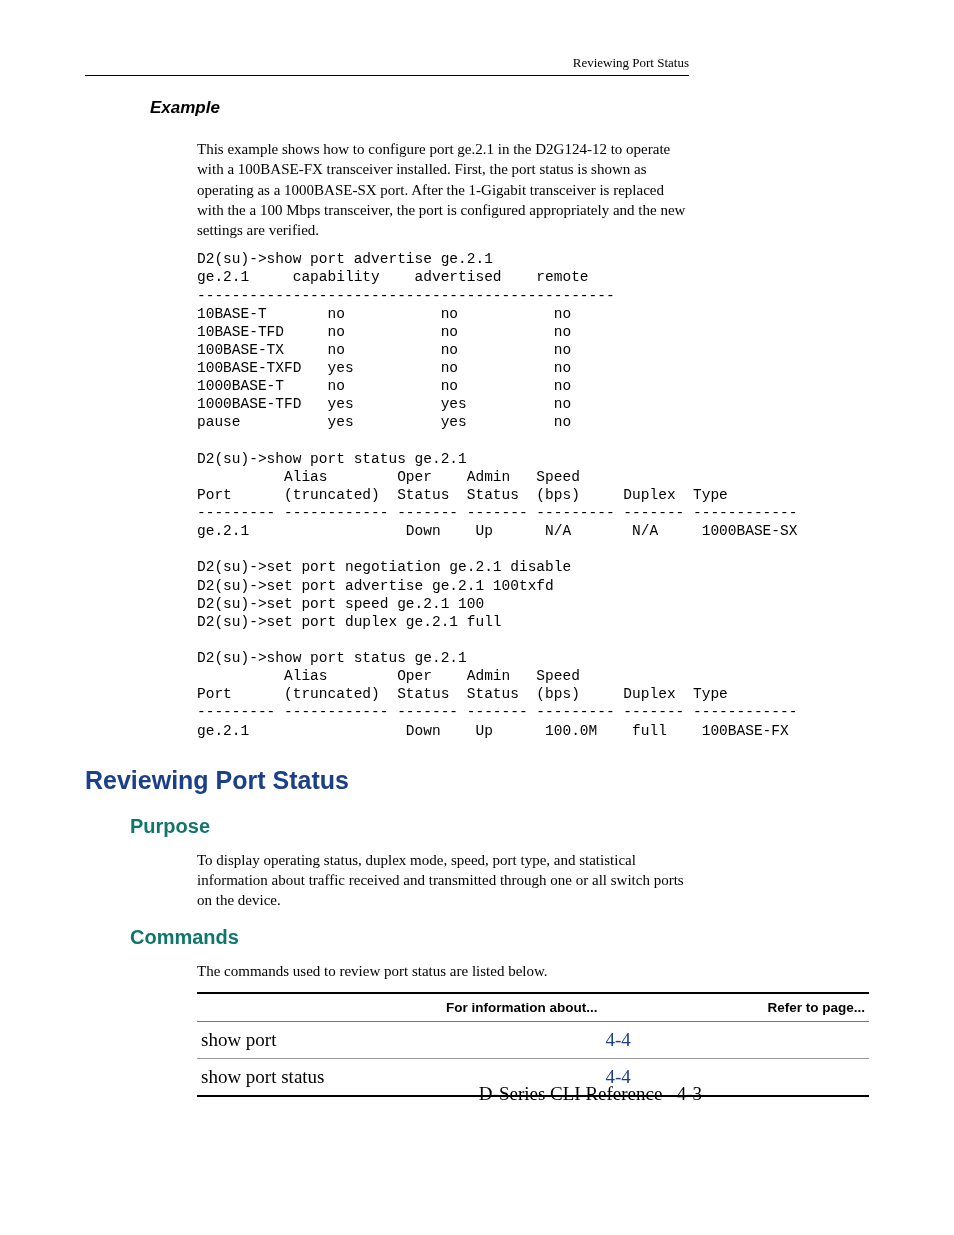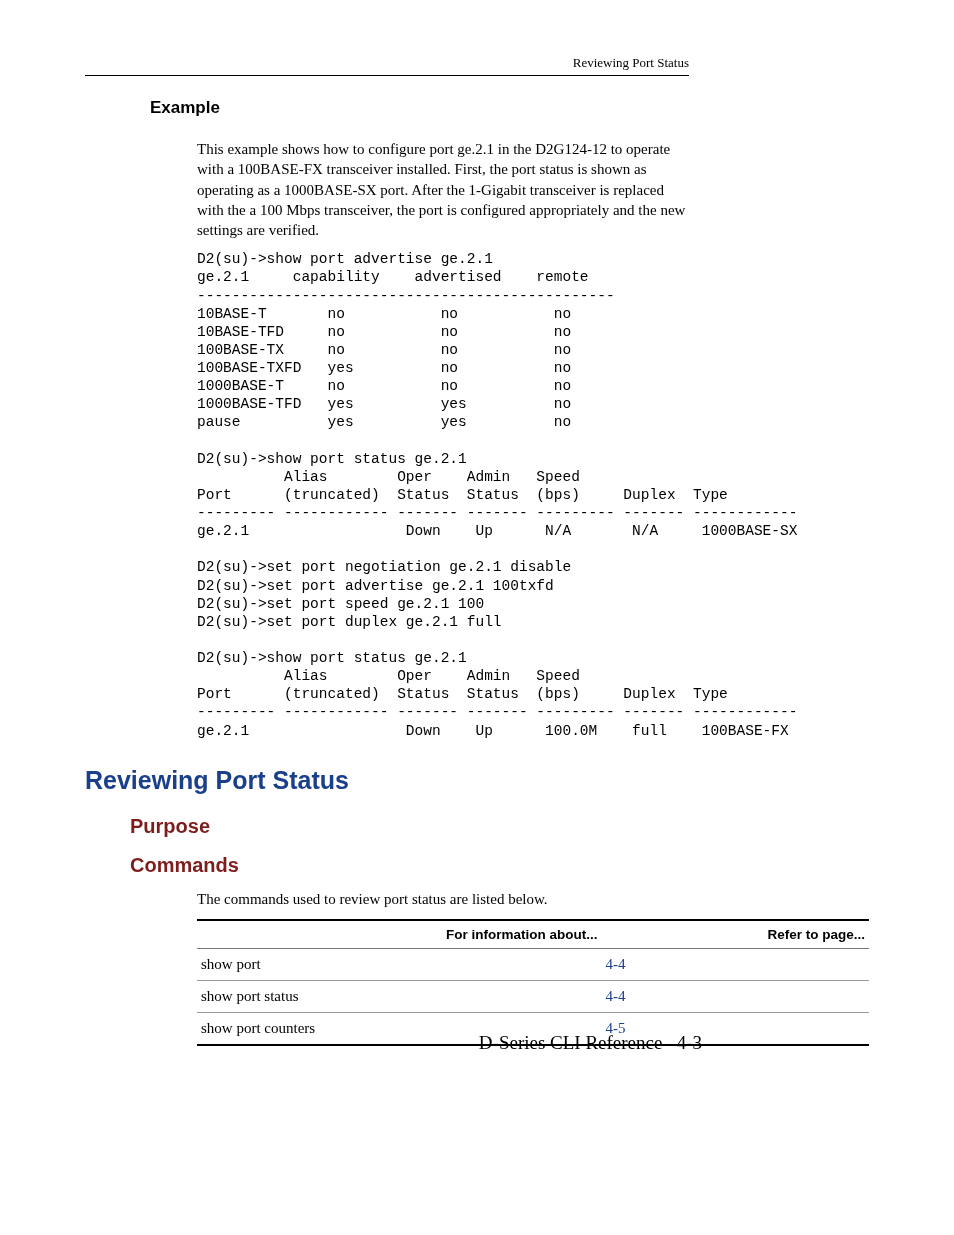--- a/index.html
+++ b/index.html
@@ -25,20 +25,21 @@
     padding-bottom: 4px;
     margin-bottom: 22px;
     font-family: "Palatino Linotype", "Book Antiqua", Palatino, serif;
   }
   .sans { font-family: Arial, Helvetica, sans-serif; }
   .h-example {
     font-weight: bold;
     font-size: 17px;
     color: #000;
     margin: 0 0 21px 65px;
+    font-style: italic;
   }
   .body-text {
     font-size: 15px;
     line-height: 1.35;
     margin: 12px 0 10px 112px;
   }
   pre.code {
     font-family: "Courier New", Courier, monospace;
     font-size: 14.5px;
     line-height: 1.25;
@@ -47,21 +48,21 @@
   }
   .h1 {
     font-weight: bold;
     font-size: 25px;
     color: #1a3f8b;
     margin: 26px 0 20px 0;
   }
   .h2 {
     font-weight: bold;
     font-size: 20px;
-    color: #7f1d1d;
+    color: #0f766e;
     margin: 16px 0 10px 45px;
   }
   table.ref {
     border-collapse: collapse;
     width: 672px;
     margin: 8px 0 0 112px;
     font-size: 14px;
   }
   table.ref th {
     text-align: right;
@@ -70,21 +71,21 @@
     font-size: 13.5px;
     border-top: 2px solid #000;
     border-bottom: 1px solid #777;
     padding: 6px 4px;
   }
   table.ref th.right { text-align: right; }
   table.ref td {
     border-bottom: 1px solid #999;
     padding: 7px 4px;
     font-family: "Palatino Linotype", "Book Antiqua", Palatino, serif;
-    font-size: 15px;
+    font-size: 19px;
   }
   table.ref tr:last-child td { border-bottom: 2px solid #000; }
   table.ref td.link {
     text-align: left;
     color: #1a3f8b;
   }
   .footer {
     position: absolute;
     bottom: 32px;
     right: 72px;
@@ -128,44 +129,41 @@
 D2(su)-&gt;show port status ge.2.1
           Alias        Oper    Admin   Speed
 Port      (truncated)  Status  Status  (bps)     Duplex  Type
 --------- ------------ ------- ------- --------- ------- ------------
 ge.2.1                  Down    Up      100.0M    full    100BASE-FX</pre>
 
 
   <div class="h1 sans">Reviewing Port Status</div>
 
   <div class="h2 sans">Purpose</div>
+  <p class="body-text">To display operating status, duplex mode, speed, port type, and statistical information about traffic received and transmitted through one or all switch ports on the device.</p>
 
   <div class="h2 sans">Commands</div>
   <p class="body-text">The commands used to review port status are listed below.</p>
 
   <table class="ref">
     <thead>
       <tr>
         <th>For information about...</th>
         <th class="right">Refer to page...</th>
       </tr>
     </thead>
     <tbody>
       <tr>
         <td>show port</td>
         <td class="link">4-4</td>
       </tr>
       <tr>
         <td>show port status</td>
         <td class="link">4-4</td>
       </tr>
-      <tr>
-        <td>show port counters</td>
-        <td class="link">4-5</td>
-      </tr>
     </tbody>
   </table>
 
   <div class="footer">
     <span>D-Series CLI Reference</span>&nbsp;&nbsp;&nbsp;<span>4-3</span>
   </div>
 
 </div>
 
 </body></html>

